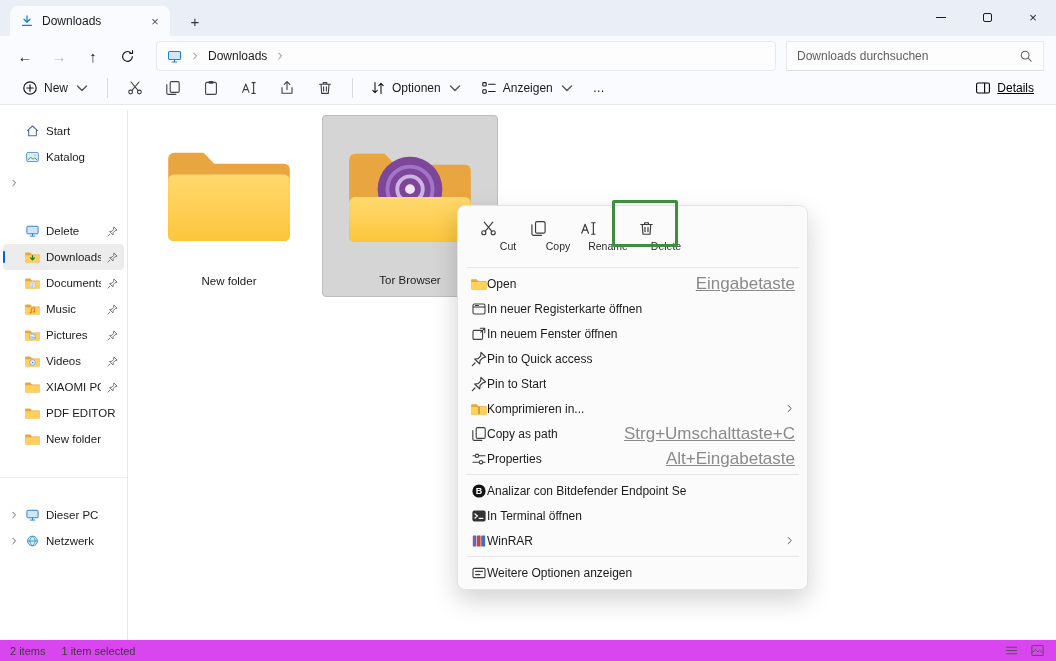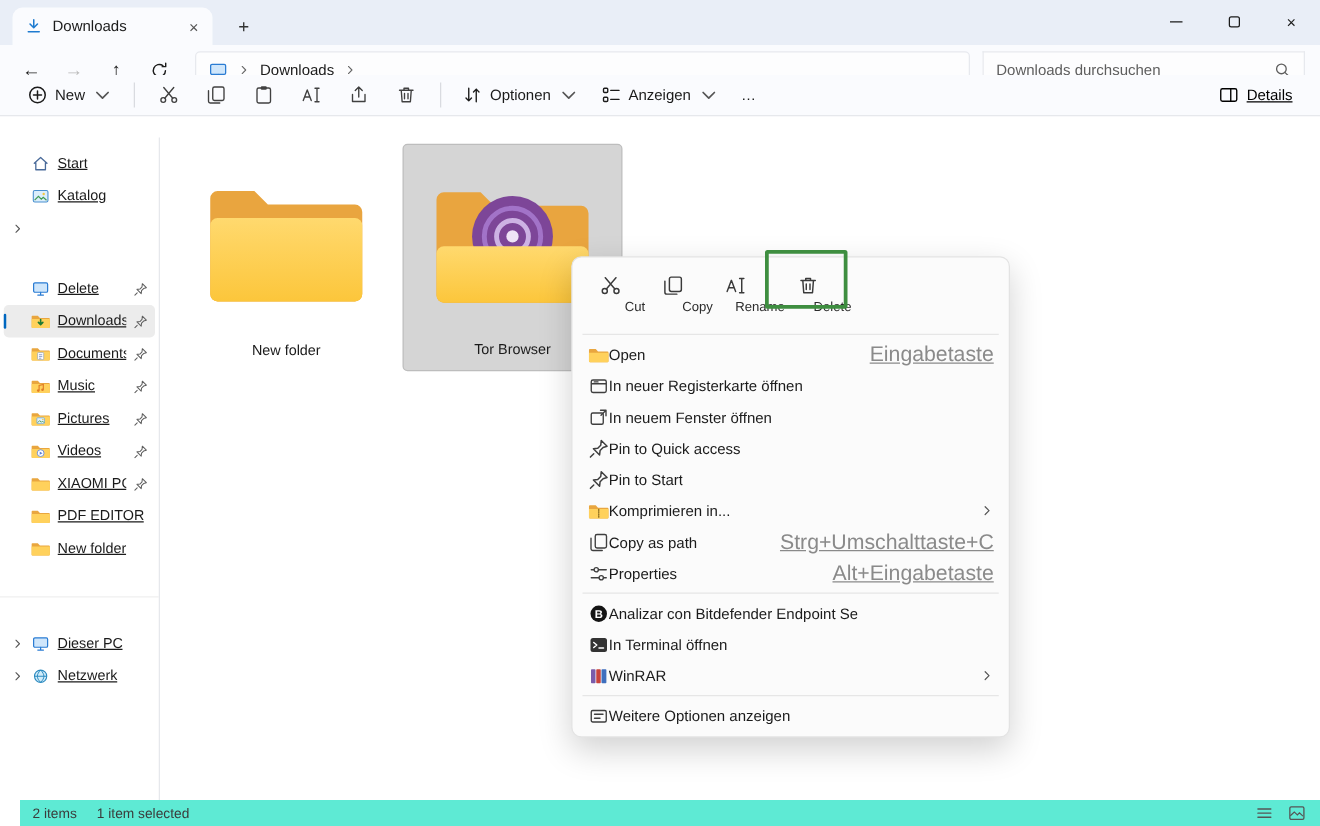--- a/index.html
+++ b/index.html
@@ -36,35 +36,35 @@
   .ab-chev { width:10px; height:10px; color:#666; flex:none; }
   .crumb { font-size:12px; color:#1b1b1b; }
   .searchbar { margin-left:10px; width:258px; height:30px; background:#fdfdfe; border:1px solid #e7e9ee;
                border-bottom-color:#d9dce2; border-radius:0; display:flex; align-items:center; padding:0 10px; gap:8px; }
   .searchbar input { border:none; outline:none; background:transparent; flex:1; font-size:12px; color:#1b1b1b;
                      font-family:"Liberation Sans","DejaVu Sans",sans-serif; }
   .searchbar input::placeholder { color:#5e5e5e; opacity:1; }
   .sb-ico { width:14px; height:14px; color:#5e5e5e; flex:none; }
 
   
-  .toolbar { position:absolute; top:60px; left:0; right:0; height:33px; background:#fafbfe;
+  .toolbar { position:absolute; top:72px; left:0; right:0; height:33px; background:#fafbfe;
              border-bottom:1px solid #e6e8ec; display:flex; align-items:center; padding:0 14px; gap:2px; }
   .tb-btn { height:28px; display:flex; align-items:center; gap:6px; padding:0 8px; border-radius:4px;
             color:#1b1b1b; font-size:12px; }
   .tb-ibtn { width:36px; height:28px; display:flex; align-items:center; justify-content:center; border-radius:4px; color:#404040; }
   .tb-btn .use, .tb-ibtn .use { width:16px; height:16px; }
   .chev-s { width:10px; height:10px; color:#555; }
   .tb-sep { width:1px; height:20px; background:#d9dbe0; margin:0 7px; flex:none; }
   .tb-details { margin-left:auto; color:#000000;text-decoration:underline; }
 
   
   .sidebar { position:absolute; top:110px; left:0; width:128px; bottom:21px; background:#fff;
              border-right:1px solid #e6e8ec; padding-top:8px; }
   .side-item { height:26px; display:flex; align-items:center; padding:0 6px 0 6px; margin:0 3px;
-               border-radius:4px; gap:6px; font-size:11.5px; position:relative;text-decoration:underline; }
+               border-radius:4px; gap:6px; font-size:11.5px; position:relative; }
   .side-item.selected { background:#ececec; }
   .side-item.selected::before { content:""; position:absolute; left:0; top:7px; bottom:7px; width:2px;
                background:#0067c0; border-radius:2px; }
   .chev-slot { width:10px; height:10px; flex:none; color:#555; }
   .si { width:15px; height:14px; flex:none; color:#4a4a4a; }
   .si-label { white-space:nowrap; overflow:hidden; }
   .si-pin { width:11px; height:11px; margin-left:auto; color:#5f5f5f; flex:none; }
   .side-gap-sm { height:22px; }
   .side-gap-lg { height:50px; display:flex; align-items:center; }
   .side-sep { height:1px; background:#efefef; width:100%; }
@@ -93,21 +93,21 @@
   .mi .use.fold { height:14px; }
   .mi-label { white-space:nowrap; overflow:hidden; }
   .ctx-short { margin-left:auto; color:#8a8a8a; font-size:17px; white-space:nowrap;text-decoration:underline; }
   .ctx-subarrow { margin-left:auto; width:11px; height:11px; color:#555; flex:none; }
 
   
   .annotation { position:absolute; left:612px; top:200px; width:66px; height:47px;
                 border:3px solid #3e8e40; border-radius:2px; z-index:20; pointer-events:none; }
 
   
-  .statusbar { position:absolute; bottom:0; left:16px; right:0; height:21px; background:#5eead4;
+  .statusbar { position:absolute; bottom:0; left:0; right:0; height:21px; background:#d946ef;
                display:flex; align-items:center; padding:0 10px; gap:16px; font-size:11px; color:#3b3b3b; }
   .sb-views { margin-left:auto; display:flex; gap:10px; }
   .sb-btn { width:16px; height:16px; color:#555; }
   .sb-btn .use { width:15px; height:15px; }
 </style>
 </head>
 <body>
 
 <svg width="0" height="0" style="position:absolute" aria-hidden="true">
 <defs>

